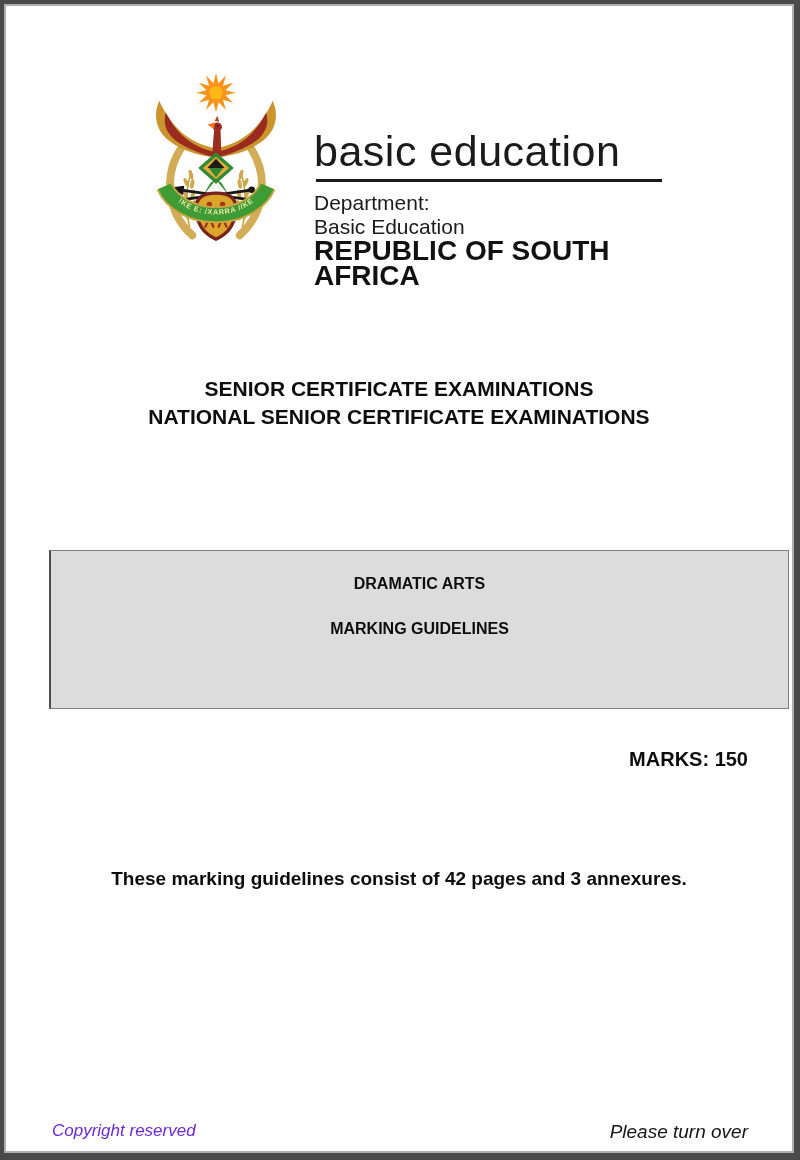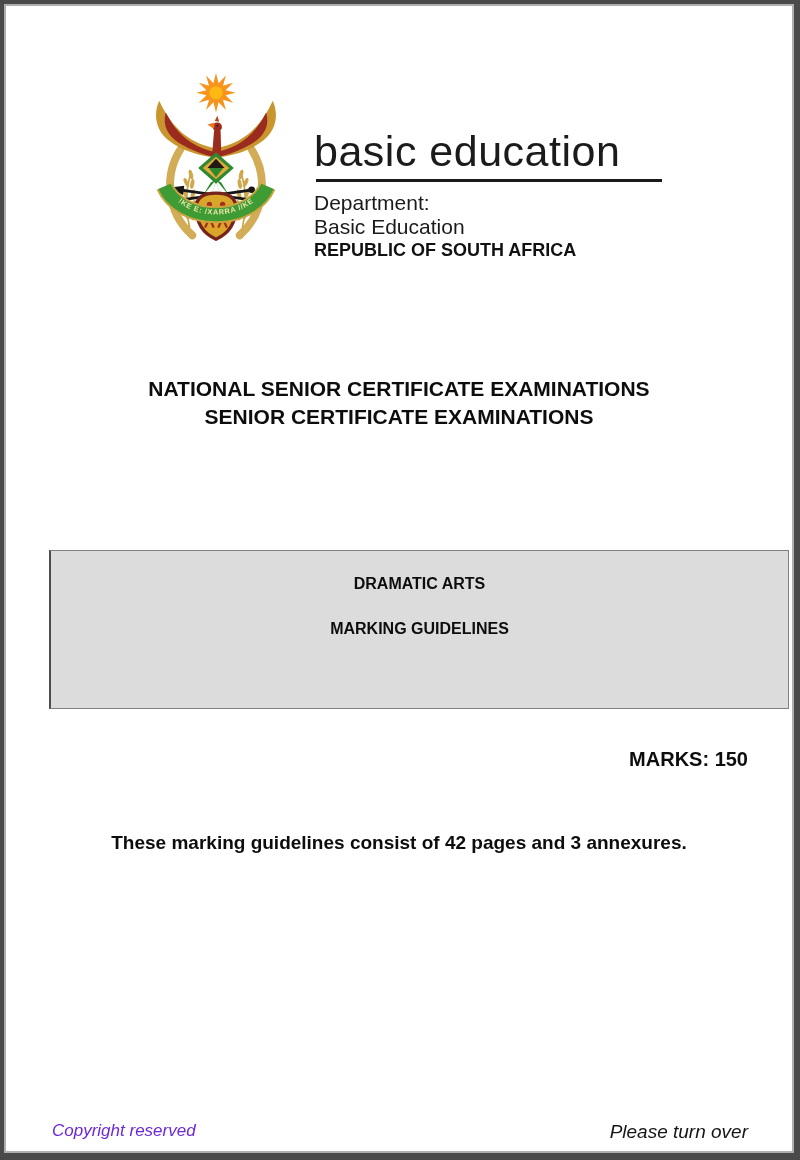--- a/index.html
+++ b/index.html
@@ -10,33 +10,33 @@
     box-shadow:inset 0 0 0 2px #aeaeae;
     font-family:"Liberation Sans","DejaVu Sans",sans-serif;
     overflow:hidden;
   }
   
   .emblem{position:absolute;left:146px;top:66px;width:132px;height:192px;}
   .brand{position:absolute;left:310px;top:124px;width:370px;}
   .wordmark{font-size:43px;line-height:1.08;font-weight:400;letter-spacing:.5px;color:#1b1b1b;}
   .brand-rule{height:3px;background:#1a1a1a;width:346px;margin:5px 0 9px 2px;}
   .dept{font-size:21px;line-height:23.5px;color:#1b1b1b;}
-  .republic{font-size:18px;line-height:25px;font-weight:700;color:#111;}
+  .republic{font-size:28px;line-height:25px;font-weight:700;color:#111;}
   
   .headings{position:absolute;top:371px;left:0;right:0;text-align:center;
     font-weight:700;font-size:21px;line-height:28px;color:#0d0d0d;}
   
   .title-box{position:absolute;left:45px;top:546px;width:740px;height:159px;box-sizing:border-box;
     background:#dcdcdc;border:1px solid #808080;border-left:2px solid #4d4d4d;
     text-align:center;font-weight:700;font-size:16px;color:#0d0d0d;}
   .title-box .l1{margin-top:24px;}
   .title-box .l2{margin-top:27px;}
   .title-box .l3{margin-top:27px;}
   .marks{position:absolute;top:744px;right:46px;font-weight:700;font-size:20px;color:#0d0d0d;}
-  .note{position:absolute;top:828px;left:0;right:0;text-align:center;font-weight:700;font-size:19px;color:#0d0d0d;}
+  .note{position:absolute;top:864px;left:0;right:0;text-align:center;font-weight:700;font-size:19px;color:#0d0d0d;}
   .footer-left{position:absolute;left:48px;top:1117px;font-style:italic;font-size:17px;color:#6d28d9;}
   .footer-right{position:absolute;right:46px;top:1117px;font-style:italic;font-size:19px;color:#151515;}
 </style>
 </head>
 <body>
 
 <div class="page">
 
   <svg class="emblem" viewBox="0 0 200 290" xmlns="http://www.w3.org/2000/svg">
 
@@ -134,22 +134,22 @@
 
   <div class="brand">
     <div class="wordmark">basic education</div>
     <div class="brand-rule"></div>
     <div class="dept">Department:</div>
     <div class="dept">Basic Education</div>
     <div class="republic">REPUBLIC OF SOUTH AFRICA</div>
   </div>
 
   <div class="headings">
+    <div>SENIOR CERTIFICATE EXAMINATIONS</div>
     <div>NATIONAL SENIOR CERTIFICATE EXAMINATIONS</div>
-    <div>SENIOR CERTIFICATE EXAMINATIONS</div>
   </div>
 
   <div class="title-box">
     <div class="l1">DRAMATIC ARTS</div>
     <div class="l3">MARKING GUIDELINES</div>
   </div>
 
   <div class="marks">MARKS: 150</div>
 
   <div class="note">These marking guidelines consist of 42 pages and 3 annexures.</div>

